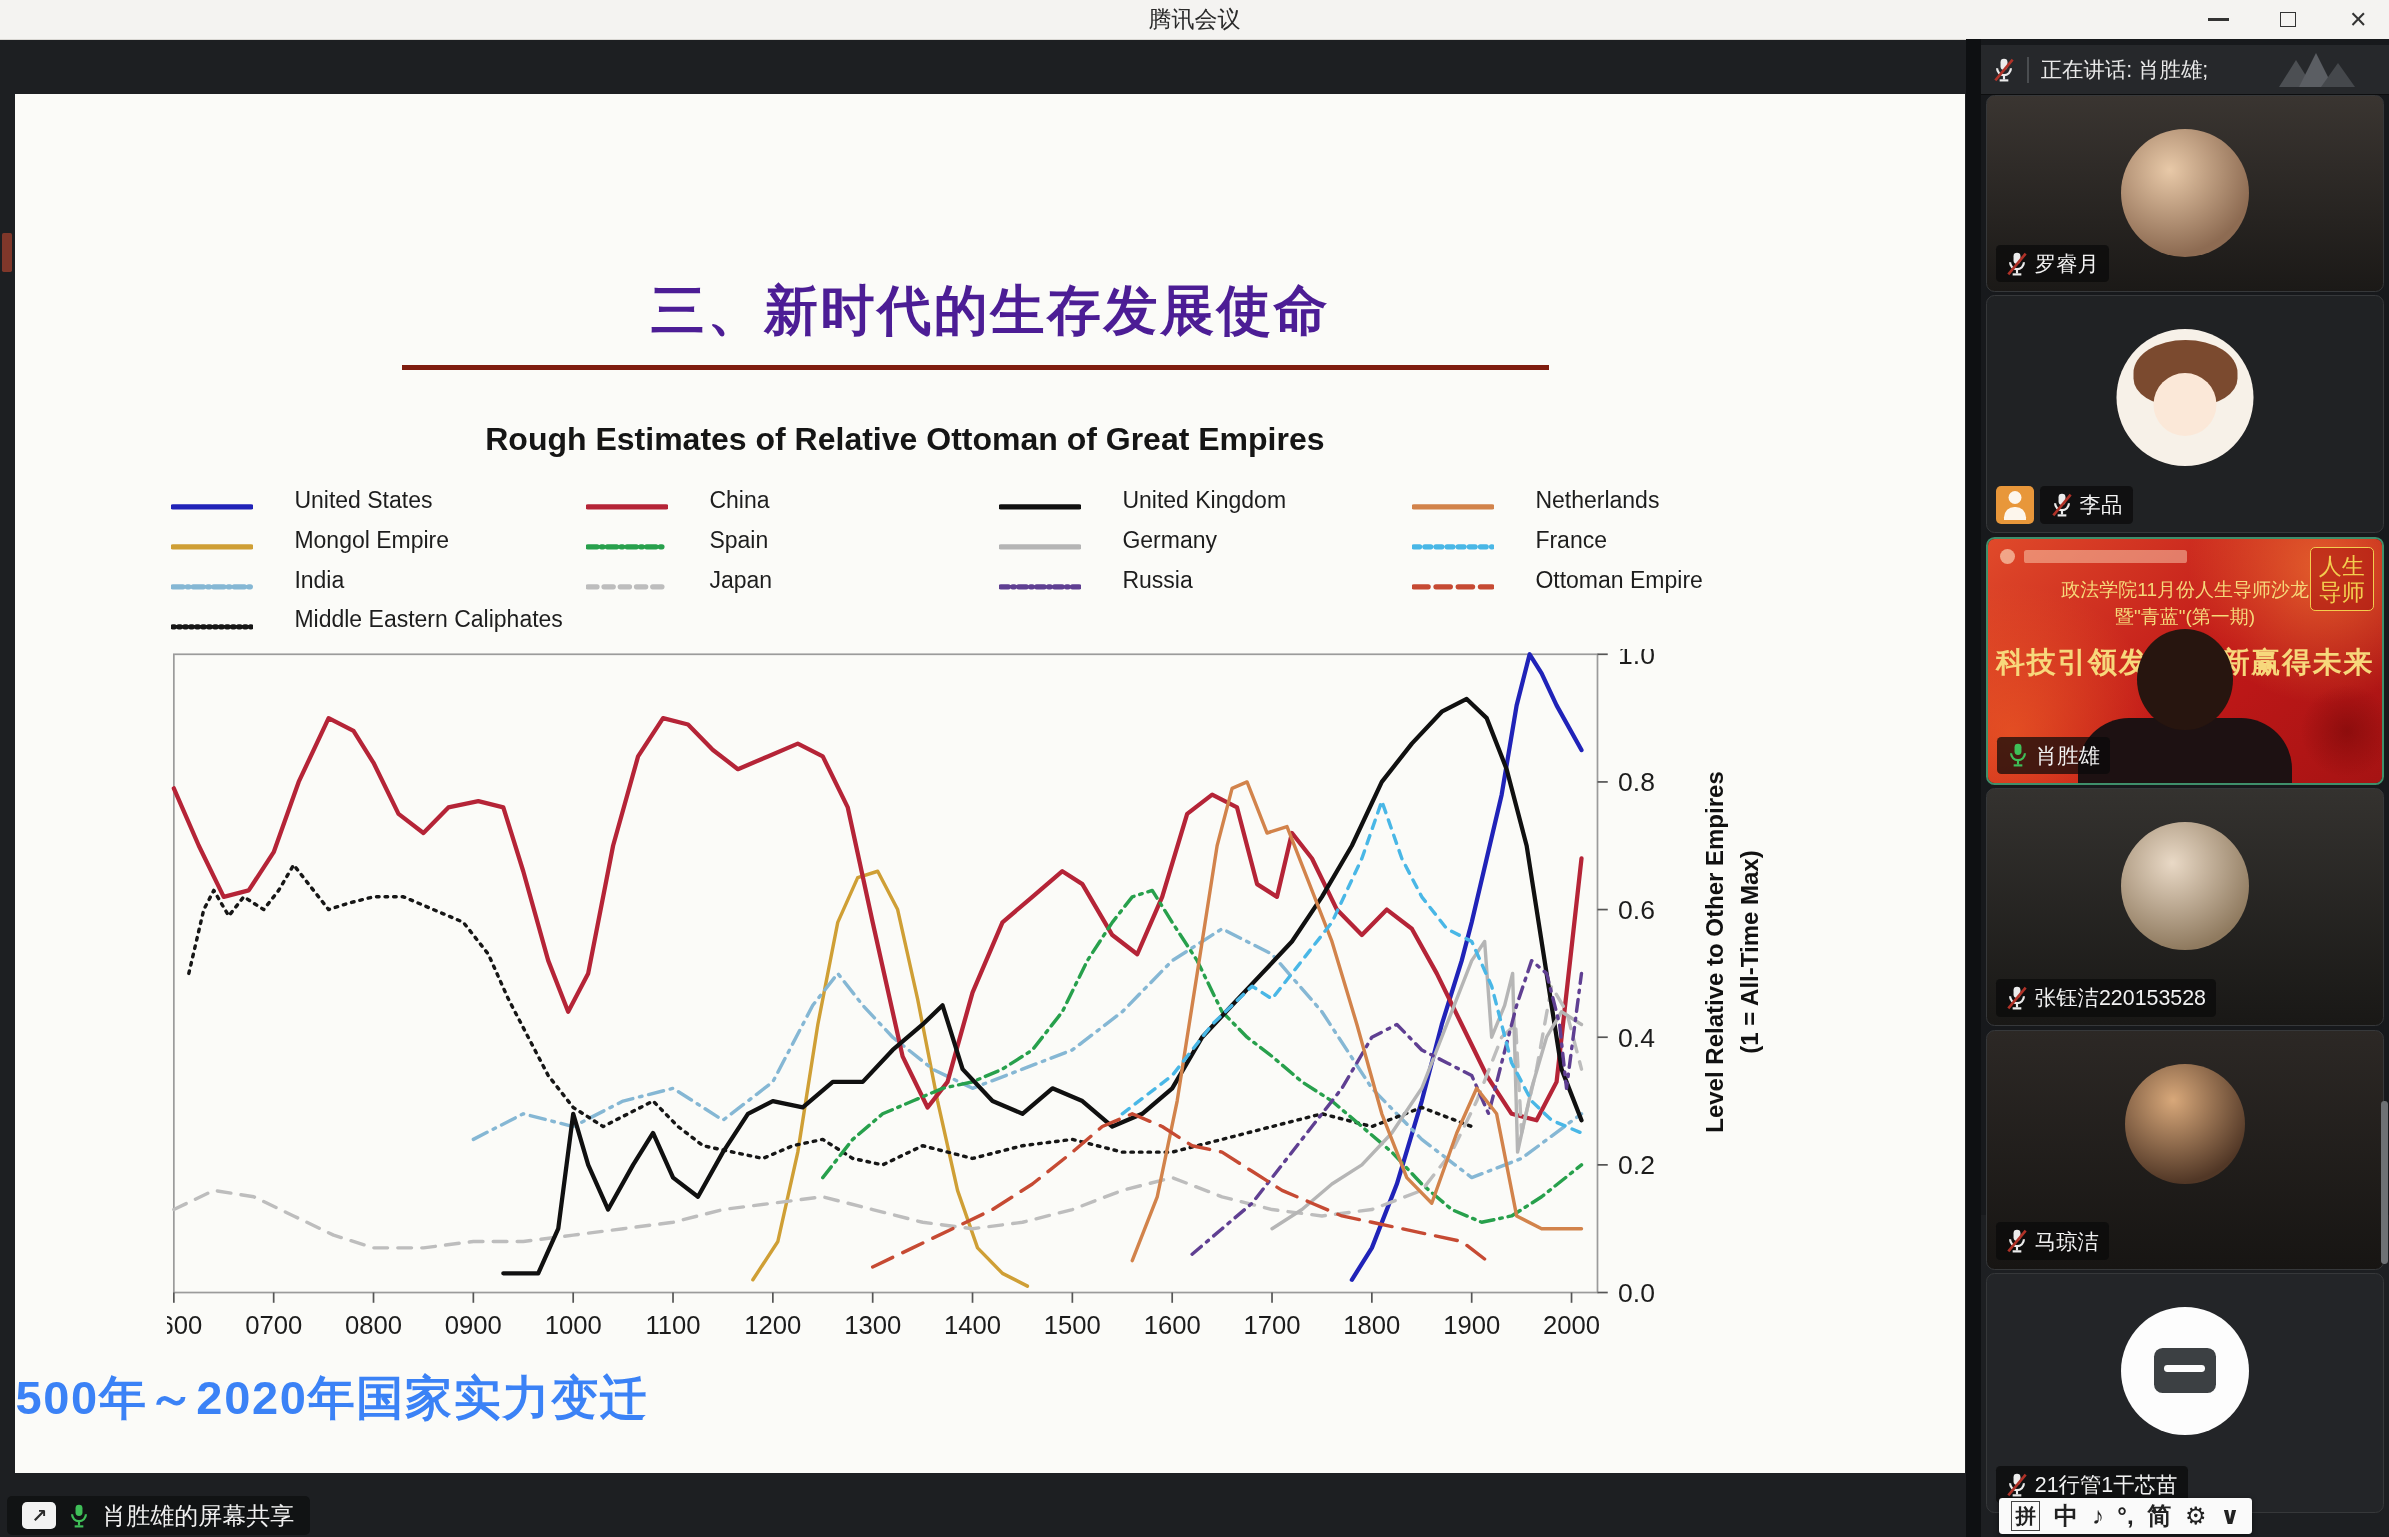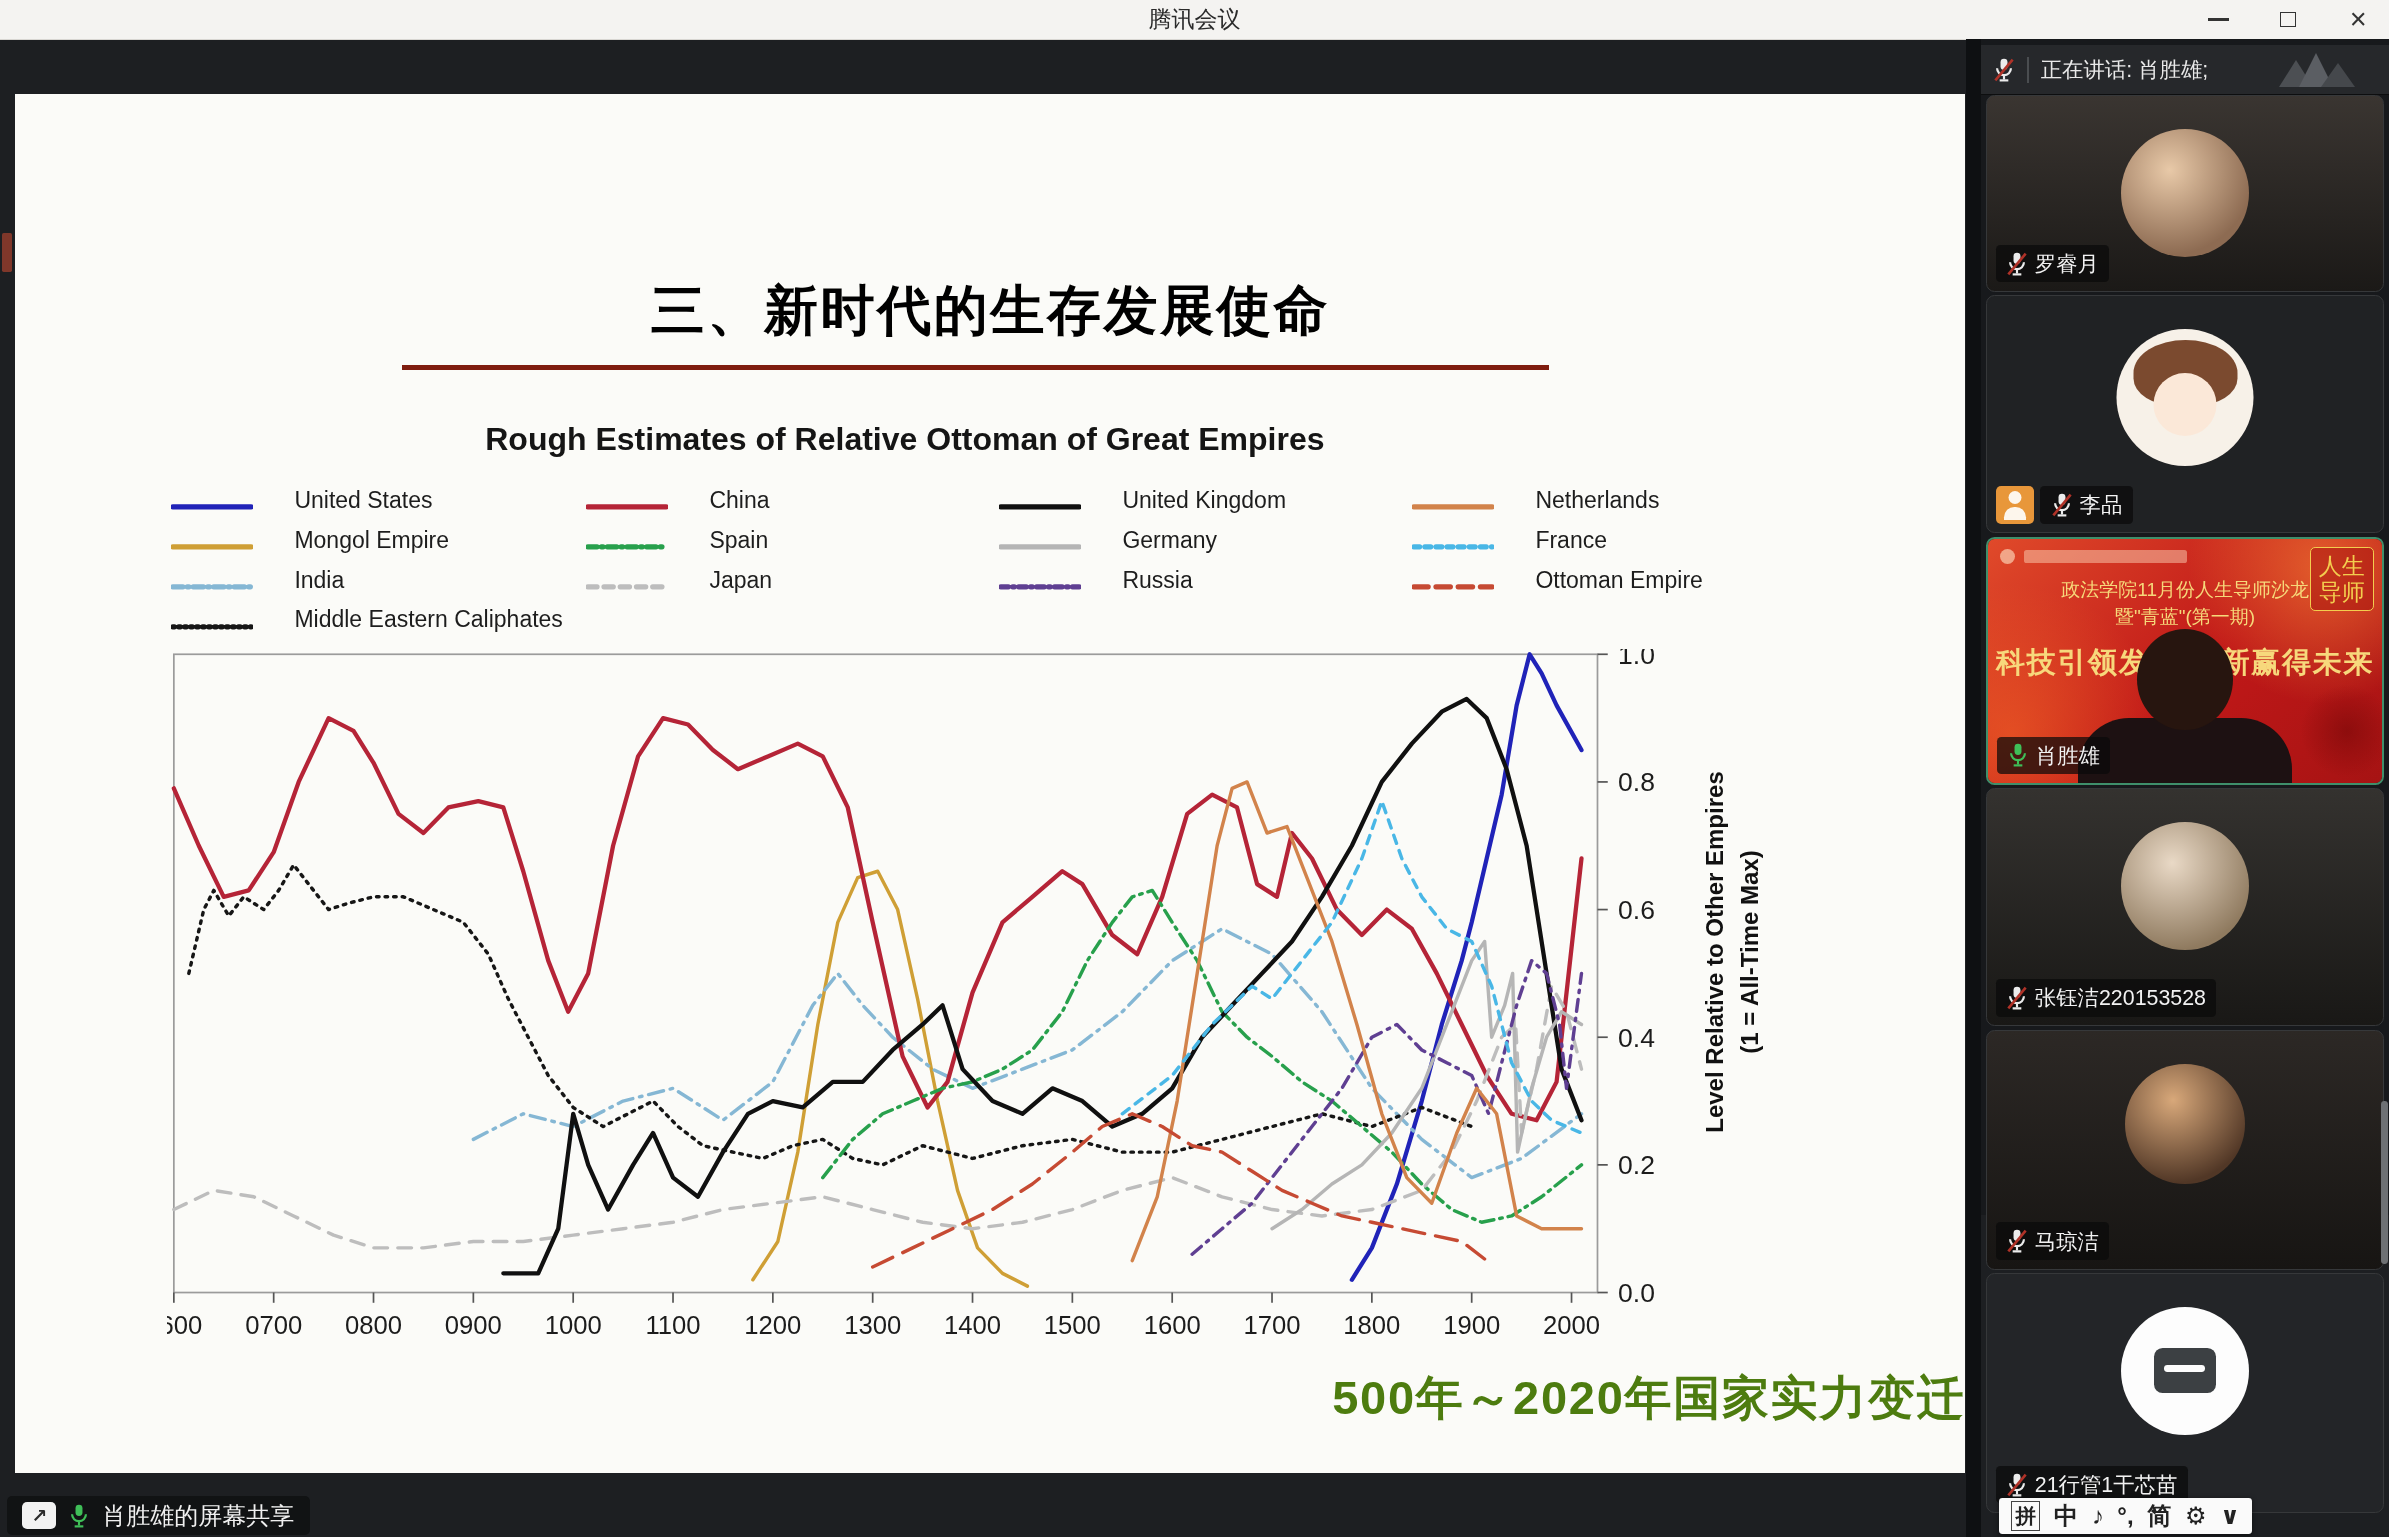--- a/index.html
+++ b/index.html
@@ -13,34 +13,34 @@
   .wbtn{width:34px;height:34px;display:grid;place-items:center;cursor:pointer;}
   .ic-min{width:20.5px;height:2.6px;background:#333;}
   .ic-restore{width:13.7px;height:13.7px;border:1.7px solid #333;background:#f4f3f1;position:relative;}
   .ic-restore::before{content:'';position:absolute;left:3.4px;top:-6.8px;width:13.7px;height:13.7px;border:1.7px solid #333;z-index:-1;}
   .ic-close{font-size:29px;color:#333;line-height:1;}
   
   #gapcol{position:absolute;left:1966px;top:39px;width:15.4px;height:1498px;background:#0e1012;}
   #edge-mark{position:absolute;left:1.7px;top:233px;width:10.3px;height:39px;background:#a0402e;opacity:.75;border-radius:1.7px;}
   #slide{position:absolute;left:15.4px;top:94px;width:1950px;height:1379px;background:#fbfbf8;}
   #sec-title{position:absolute;left:0;top:181px;width:100%;text-align:center;font-size:54px;font-weight:700;
-             letter-spacing:2.6px;color:#000000;}
+             letter-spacing:2.6px;color:#4c1d95;}
   #sec-underline{position:absolute;left:387px;top:271px;width:1147px;height:5.1px;background:#7f1d0f;}
   #chart-title{position:absolute;left:145px;top:327px;width:1489px;text-align:center;font-size:32px;
                font-weight:600;color:#151515;}
   #legend{position:absolute;left:156px;top:387px;width:1677px;height:163px;}
   .lg-col{position:absolute;top:0;}
   .lg-item{display:flex;align-items:flex-end;height:33px;margin-bottom:6.8px;gap:29px;}
   .lg-item span{font-size:23px;color:#1d1d1d;padding-left:12px;white-space:nowrap;}
   #chart-svg{position:absolute;left:152px;top:555px;}
   #ylabel{position:absolute;left:1501px;top:817px;width:445px;height:82px;transform:rotate(-90deg);
           text-align:center;color:#111;font-weight:600;}
   #ylabel div{font-size:24px;line-height:1.45;}
-  #caption{position:absolute;left:0;top:1273px;width:100%;text-align:right;font-size:47px;
-           font-weight:700;color:#4d7c0f;letter-spacing:1.7px;}
+  #caption{position:absolute;left:0;top:1273px;width:100%;text-align:left;font-size:47px;
+           font-weight:700;color:#3b82f6;letter-spacing:1.7px;}
   
   #share-pill{position:absolute;left:6.8px;top:1496px;height:39px;display:flex;align-items:center;gap:12px;
               background:rgba(8,9,10,.55);border-radius:5.1px;padding:0 15.4px;}
   .share-ic{width:34px;height:27px;background:#f2f2f2;border-radius:5.1px;display:grid;place-items:center;
             color:#2b2b2b;font-size:19px;font-weight:700;}
   #share-text{font-size:24px;color:#f0f0f0;}
   
   #sidebar{position:absolute;left:1981px;top:39px;width:408px;height:1176px;background:#17191c;}
   #statusbar{position:absolute;left:0;top:6px;width:100%;height:50px;background:#26282b;
              border-bottom:0.9px solid #0d0e0f;display:flex;align-items:center;gap:12px;padding:0 12px;box-sizing:border-box;}

